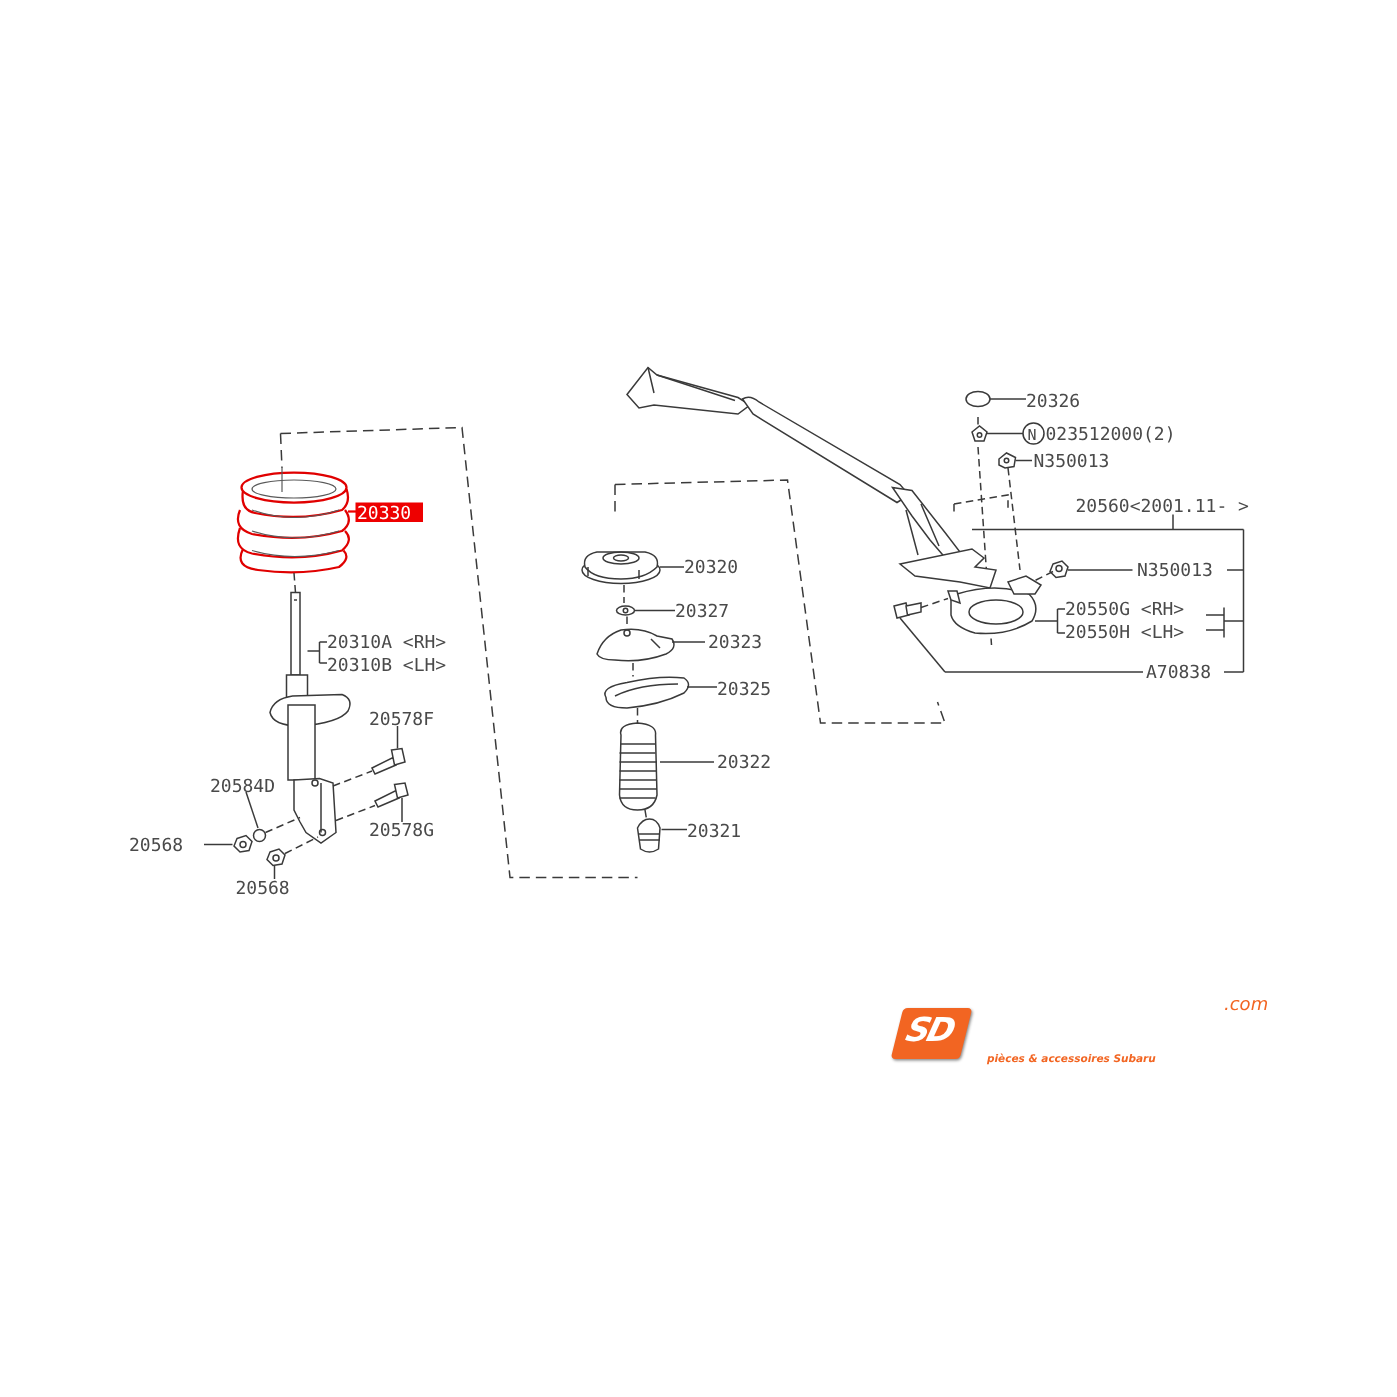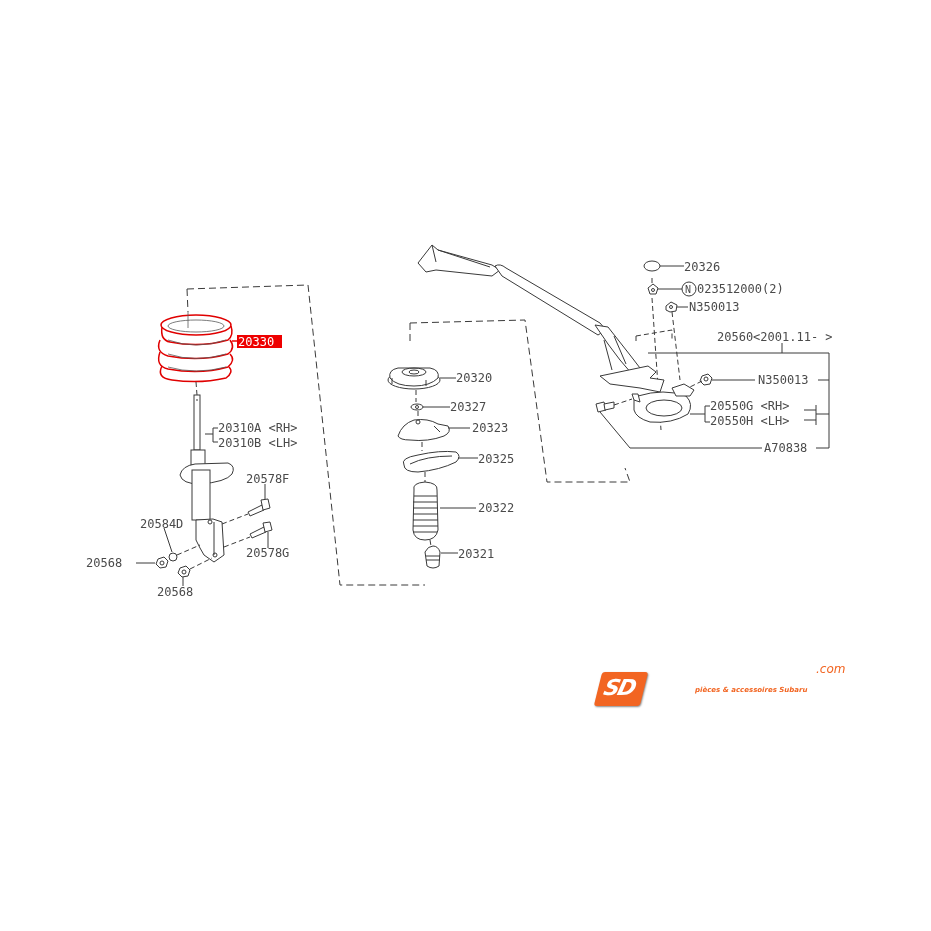--- a/index.html
+++ b/index.html
@@ -217,14 +217,14 @@
   </g>
   <line class="leader" x1="677" y1="307" x2="688" y2="307"></line>
   <text class="lbl" x="689" y="311">N350013</text>
 </svg>
 
 <div style="position:absolute; left:598px; top:668px; width:260px; height:48px;">
   <div style="position:absolute; left:0; top:4px; width:46px; height:34px; background:#f26522; transform:skewX(-14deg); border-radius:3px; box-shadow:1px 1px 2px #888;">
     <span style="position:absolute; left:6px; top:3px; color:#fff; font-family:'DejaVu Sans',sans-serif; font-weight:bold; font-style:italic; font-size:22px; letter-spacing:-2px;">SD</span>
   </div>
   <span style="position:absolute; left:218px; top:-6px; font-family:'DejaVu Sans',sans-serif; font-weight:normal; font-style:italic; font-size:12px; color:#f26522;">.com</span>
-  <span style="position:absolute; left:60px; top:18px; font-family:'DejaVu Sans',sans-serif; font-style:italic; font-weight:bold; font-size:7px; color:#f26522;margin-left:37px;">pièces &amp; accessoires Subaru</span>
+  <span style="position:absolute; left:60px; top:34px; font-family:'DejaVu Sans',sans-serif; font-style:italic; font-weight:bold; font-size:7px; color:#f26522;">pièces &amp; accessoires Subaru</span>
 </div>
 
 </body></html>

